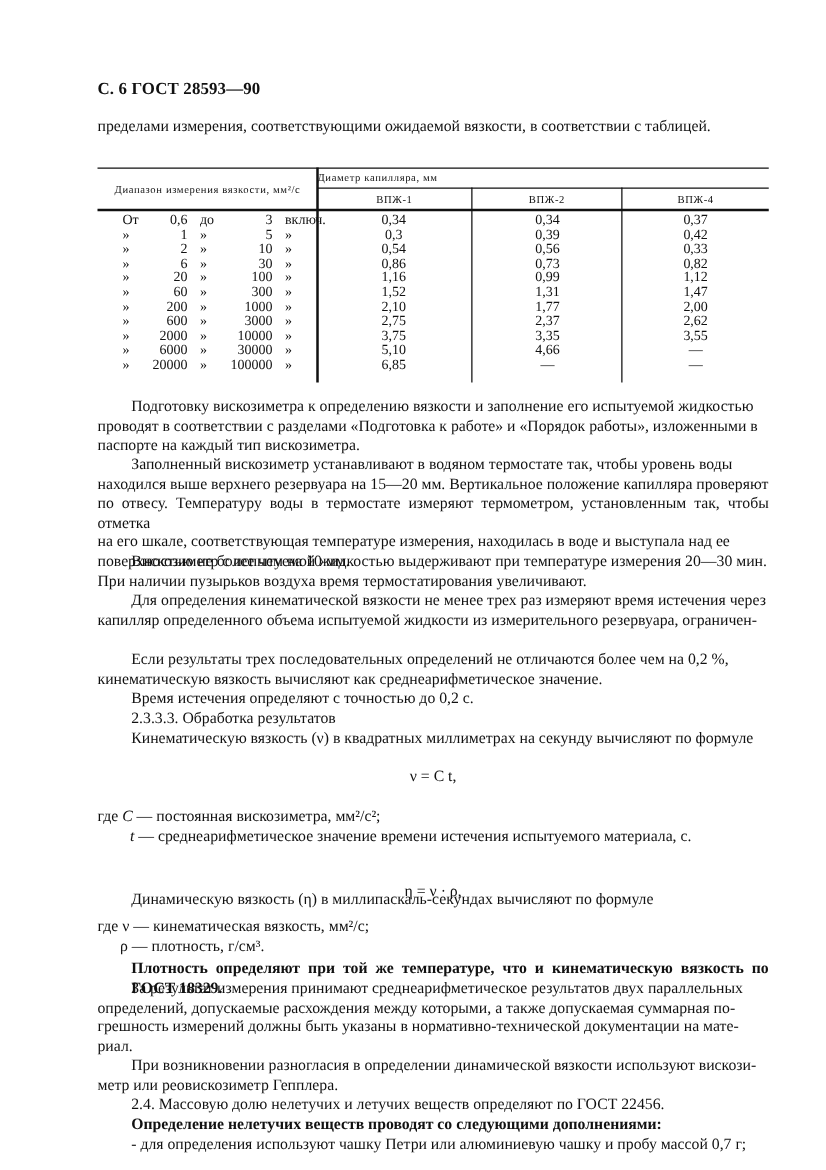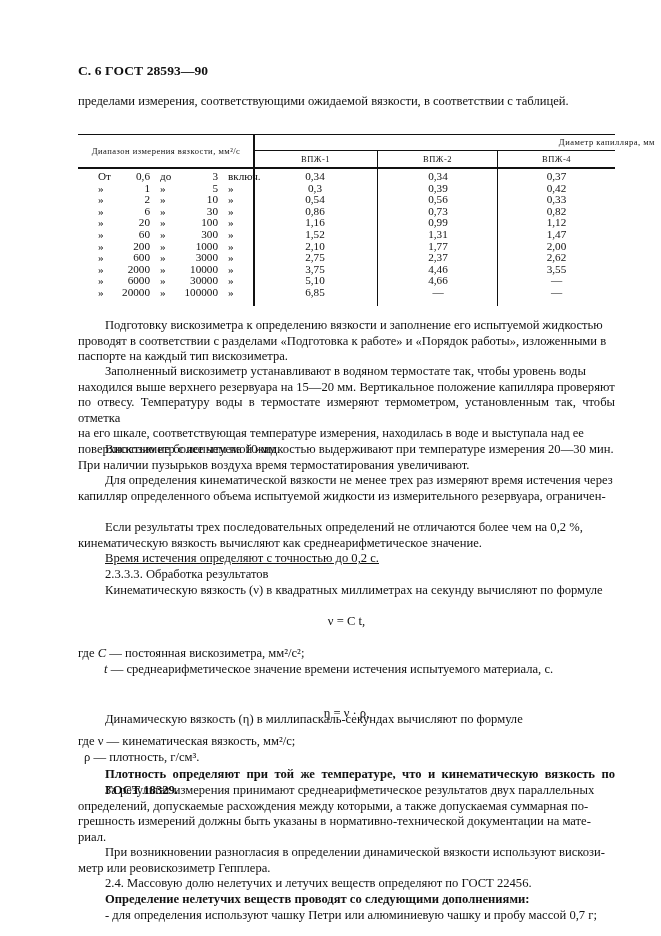--- a/index.html
+++ b/index.html
@@ -21,21 +21,21 @@
 
   
   .vtable {
     position: absolute; left: 78px; top: 134px; width: 537px; height: 172px;
     font-size: 11px;
   }
   .vtable .hline { position: absolute; background: #111; }
   .vtable .vline { position: absolute; background: #111; }
   .th-text { position: absolute; font-size: 8.5px; letter-spacing: 0.5px; white-space: nowrap; }
   .th-range { left: 0; width: 176px; top: 12px; text-align: center; }
-  .th-group { left: 176px; width: 361px; top: 3px; text-align: right; padding-left: 40px; }
+  .th-group { left: 176px; width: 361px; top: 3px; text-align: left; }
   .th-col { top: 20px; text-align: center; }
   .rows { position: absolute; top: 37px; left: 0; width: 537px; }
   .row { position: relative; height: 11.6px; font-size: 11.2px; line-height: 11.6px; }
   .row span { position: absolute; white-space: nowrap; }
   .r-pre { left: 20px; }
   .c-from { left: 38px; width: 34px; text-align: right; }
   .c-mid { left: 82px; width: 20px; }
   .c-to { left: 102px; width: 38px; text-align: right; }
   .c-post { left: 150px; }
   .c-v1 { left: 176px; width: 122px; text-align: center; }
@@ -153,21 +153,21 @@
         <span class="c-v2">2,37</span>
         <span class="c-v4">2,62</span>
     </div>
     <div class="row">
       <span class="r-pre">»</span>
         <span class="c-from">2000</span>
         <span class="c-mid">»</span>
         <span class="c-to">10000</span>
         <span class="c-post">»</span>
       <span class="c-v1">3,75</span>
-        <span class="c-v2">4,46</span>
+        <span class="c-v2">3,35</span>
         <span class="c-v4">3,55</span>
     </div>
     <div class="row">
       <span class="r-pre">»</span>
         <span class="c-from">6000</span>
         <span class="c-mid">»</span>
         <span class="c-to">30000</span>
         <span class="c-post">»</span>
       <span class="c-v1">5,10</span>
         <span class="c-v2">4,66</span>
@@ -208,21 +208,21 @@
 <div class="para" style="top:473px;">
   <span class="line" style="padding-left:27px">Для определения кинематической вязкости не менее трех раз измеряют время истечения через</span>
   <span class="line">капилляр определенного объема испытуемой жидкости из измерительного резервуара, ограничен-</span>
 </div>
 
 <div class="para" style="top:520px;">
   <span class="line" style="padding-left:27px">Если результаты трех последовательных определений не отличаются более чем на 0,2 %,</span>
   <span class="line">кинематическую вязкость вычисляют как среднеарифметическое значение.</span>
 </div>
 
-<div class="para" style="top:551px;padding-left:27px;width:510px;text-decoration:underline;">Время истечения определяют с точностью до 0,2 с.</div>
+<div class="para" style="top:551px;padding-left:27px;width:510px;">Время истечения определяют с точностью до 0,2 с.</div>
 <div class="para" style="top:567px;padding-left:27px;width:510px;">2.3.3.3. Обработка результатов</div>
 <div class="para" style="top:583px;padding-left:27px;width:510px;">Кинематическую вязкость (ν) в квадратных миллиметрах на секунду вычисляют по формуле</div>
 
 <div class="formula" style="top:614px;">ν = C  t,</div>
 
 <div class="where" style="left:78px;top:646px;">
   <span>где</span>
   <i>C</i>
   <span>— постоянная вискозиметра, мм²/с²;</span>
 </div>
@@ -233,21 +233,21 @@
 
 <div class="para" style="top:678px;padding-left:27px;width:510px;margin-top:34px;">Динамическую вязкость (η) в миллипаскаль-секундах вычисляют по формуле</div>
 
 <div class="formula" style="top:706px;">η = ν · ρ,</div>
 
 <div class="where" style="left:78px;top:734px;">
   <span>где</span>
   <span>ν</span>
   <span>— кинематическая вязкость, мм²/с;</span>
 </div>
-<div class="where" style="left:84px;top:750px;">
+<div class="where" style="left:96px;top:750px;">
   <span>ρ</span>
   <span>— плотность, г/см³.</span>
 </div>
 
 <div class="para" style="top:767px;padding-left:27px;width:510px;font-weight:bold;">Плотность определяют при той же температуре, что и кинематическую вязкость по ГОСТ 18329.</div>
 
 <div class="para" style="top:783px;">
   <span class="line" style="padding-left:27px">За результат измерения принимают среднеарифметическое результатов двух параллельных</span>
   <span class="line">определений, допускаемые расхождения между которыми, а также допускаемая суммарная по-</span>
   <span class="line">грешность измерений должны быть указаны в нормативно-технической документации на мате-</span>

